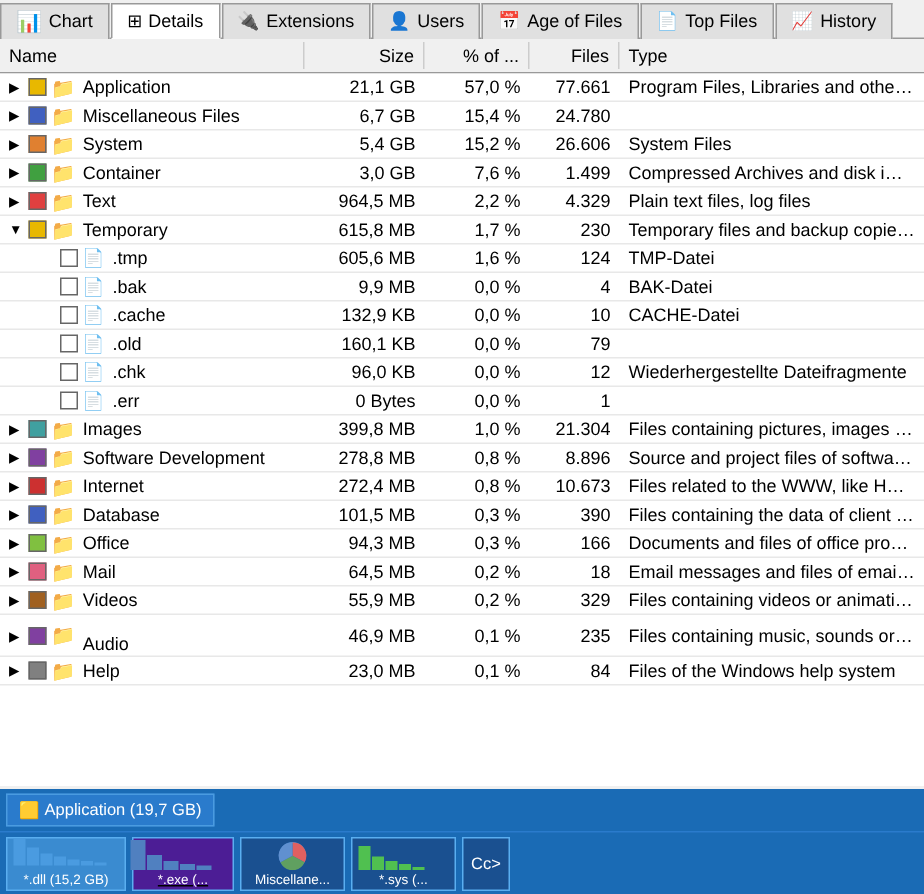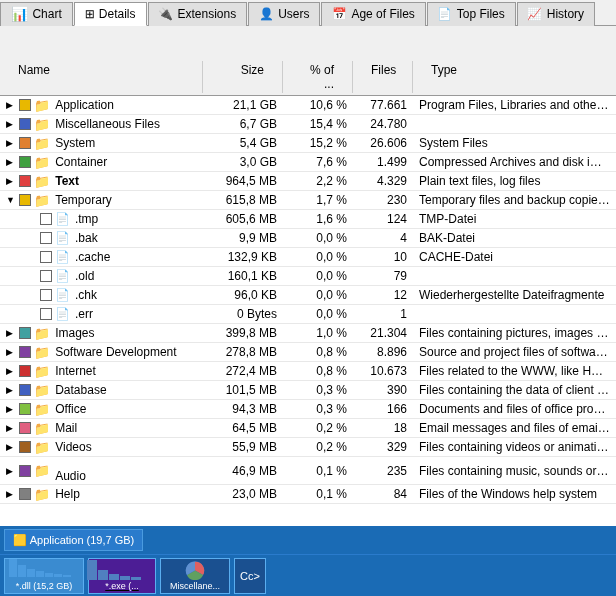--- a/index.html
+++ b/index.html
@@ -35,25 +35,24 @@
 
     
     .table-header {
       display: grid;
       grid-template-columns: 1fr 80px 70px 60px 1fr;
       background: #f0f0f0;
       border-bottom: 1px solid #999;
       padding: 2px 0;
     }
     .table-header-cell {
-      padding: 2px 18px;
+      padding: 2px 6px;
       font-size: 12px;
       border-right: 1px solid #ccc;
       cursor: pointer;
-      margin-top: 33px;
     }
     .table-header-cell:last-child { border-right: none; }
 
     
     .table-body {
       height: calc(596px - 26px - 25px - 70px);
       overflow-y: auto;
       overflow-x: hidden;
       background: #fff;
     }
@@ -177,21 +176,21 @@
 <div class="table-body" id="table-body">
 <div class="row">
     <div class="cell name">
 
       <span class="expand-arrow">▶</span>
       <span class="color-box" style="background:#e8b800;border:1px solid #666;width:12px;height:12px;display:inline-block;flex-shrink:0;"></span>
       <span style="font-size:13px;color:#e8b800;">📁</span>
       <span style="margin-left:2px;">Application</span>
     </div>
     <div class="cell right">21,1 GB</div>
-    <div class="cell right">10,6 %</div>
+    <div class="cell right">57,0 %</div>
     <div class="cell right">77.661</div>
     <div class="cell" style="overflow:hidden;text-overflow:ellipsis;white-space:nowrap;">Program Files, Libraries and other comp</div>
   </div>
     <div class="row">
     <div class="cell name">
 
       <span class="expand-arrow">▶</span>
       <span class="color-box" style="background:#4060c0;border:1px solid #666;width:12px;height:12px;display:inline-block;flex-shrink:0;"></span>
       <span style="font-size:13px;color:#e8b800;">📁</span>
       <span style="margin-left:2px;">Miscellaneous Files</span>
@@ -225,21 +224,21 @@
     <div class="cell right">7,6 %</div>
     <div class="cell right">1.499</div>
     <div class="cell" style="overflow:hidden;text-overflow:ellipsis;white-space:nowrap;">Compressed Archives and disk images</div>
   </div>
     <div class="row">
     <div class="cell name">
 
       <span class="expand-arrow">▶</span>
       <span class="color-box" style="background:#e04040;border:1px solid #666;width:12px;height:12px;display:inline-block;flex-shrink:0;"></span>
       <span style="font-size:13px;color:#e8b800;">📁</span>
-      <span style="margin-left:2px;font-weight:bold;">Text</span>
+      <span style="margin-left:2px;">Text</span>
     </div>
     <div class="cell right">964,5 MB</div>
     <div class="cell right">2,2 %</div>
     <div class="cell right">4.329</div>
     <div class="cell" style="overflow:hidden;text-overflow:ellipsis;white-space:nowrap;">Plain text files, log files</div>
   </div>
     <div class="row">
     <div class="cell name">
 
       <span class="expand-arrow">▼</span>
@@ -489,18 +488,30 @@
         <svg width="26" height="26" viewBox="0 0 26 26">
           <circle cx="13" cy="13" r="12" fill="#2a6bb5" stroke="#4a8bd0" stroke-width="1"></circle>
           <path d="M13,13 L13,1 A12,12 0 0,1 24,19 Z" fill="#e06060"></path>
           <path d="M13,13 L24,19 A12,12 0 0,1 2,19 Z" fill="#60a060"></path>
           <path d="M13,13 L2,19 A12,12 0 0,1 13,1 Z" fill="#6090d0"></path>
         </svg>
         <div style="color:#fff;font-size:9px;margin-top:1px;">Miscellane...</div>
       </div>
     </div>
 
+    <div class="mini-thumb" style="width:70px;background:#1a5090;">
+      <div style="width:100%;height:100%;display:flex;flex-direction:column;align-items:center;justify-content:flex-end;padding:2px;">
+        <div style="display:flex;align-items:flex-end;gap:1px;height:22px;width:60px;">
+          <div style="width:8px;height:16px;background:#50c050;"></div>
+          <div style="width:8px;height:9px;background:#50c050;"></div>
+          <div style="width:8px;height:6px;background:#50c050;"></div>
+          <div style="width:8px;height:4px;background:#50c050;"></div>
+          <div style="width:8px;height:2px;background:#50c050;"></div>
+        </div>
+        <div style="color:#fff;font-size:9px;margin-top:1px;">*.sys (...</div>
+      </div>
+    </div>
 
     <div class="mini-thumb" style="width:32px;height:36px;background:#1a5090;flex-shrink:0;">
       <div style="color:#fff;font-size:11px;">Cc&gt;</div>
     </div>
   </div>
 </div>
 
 </body></html>

